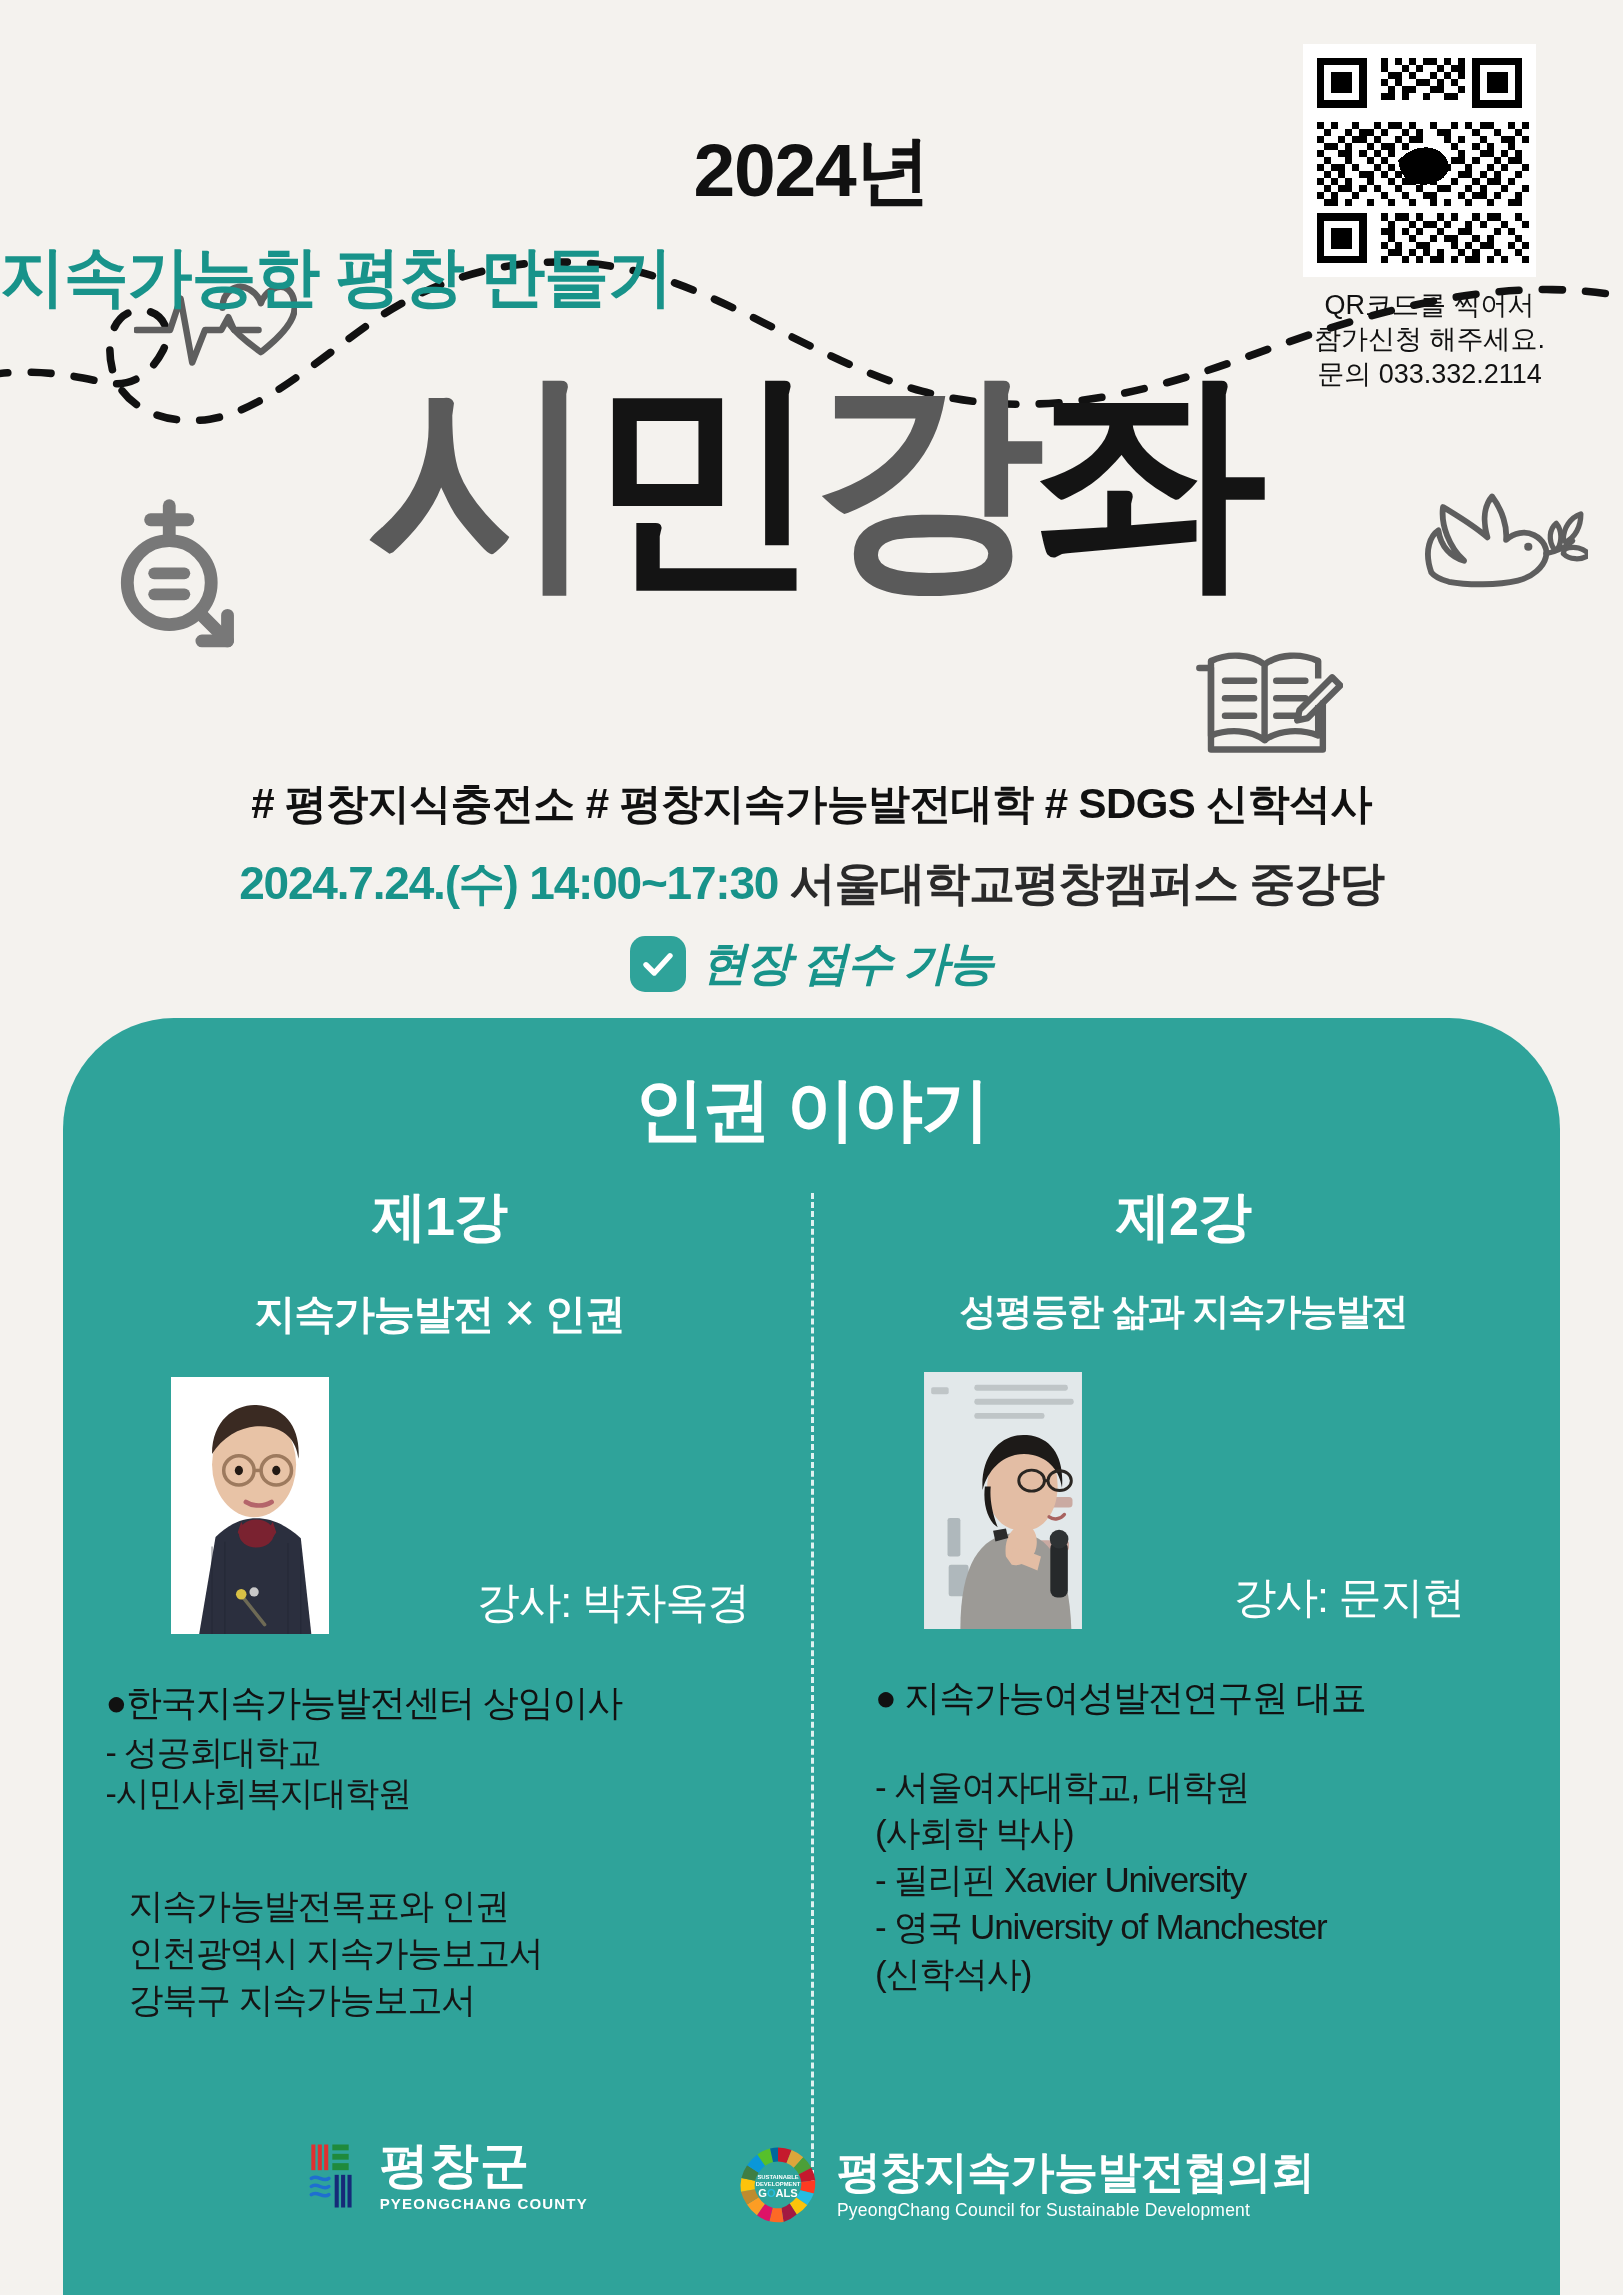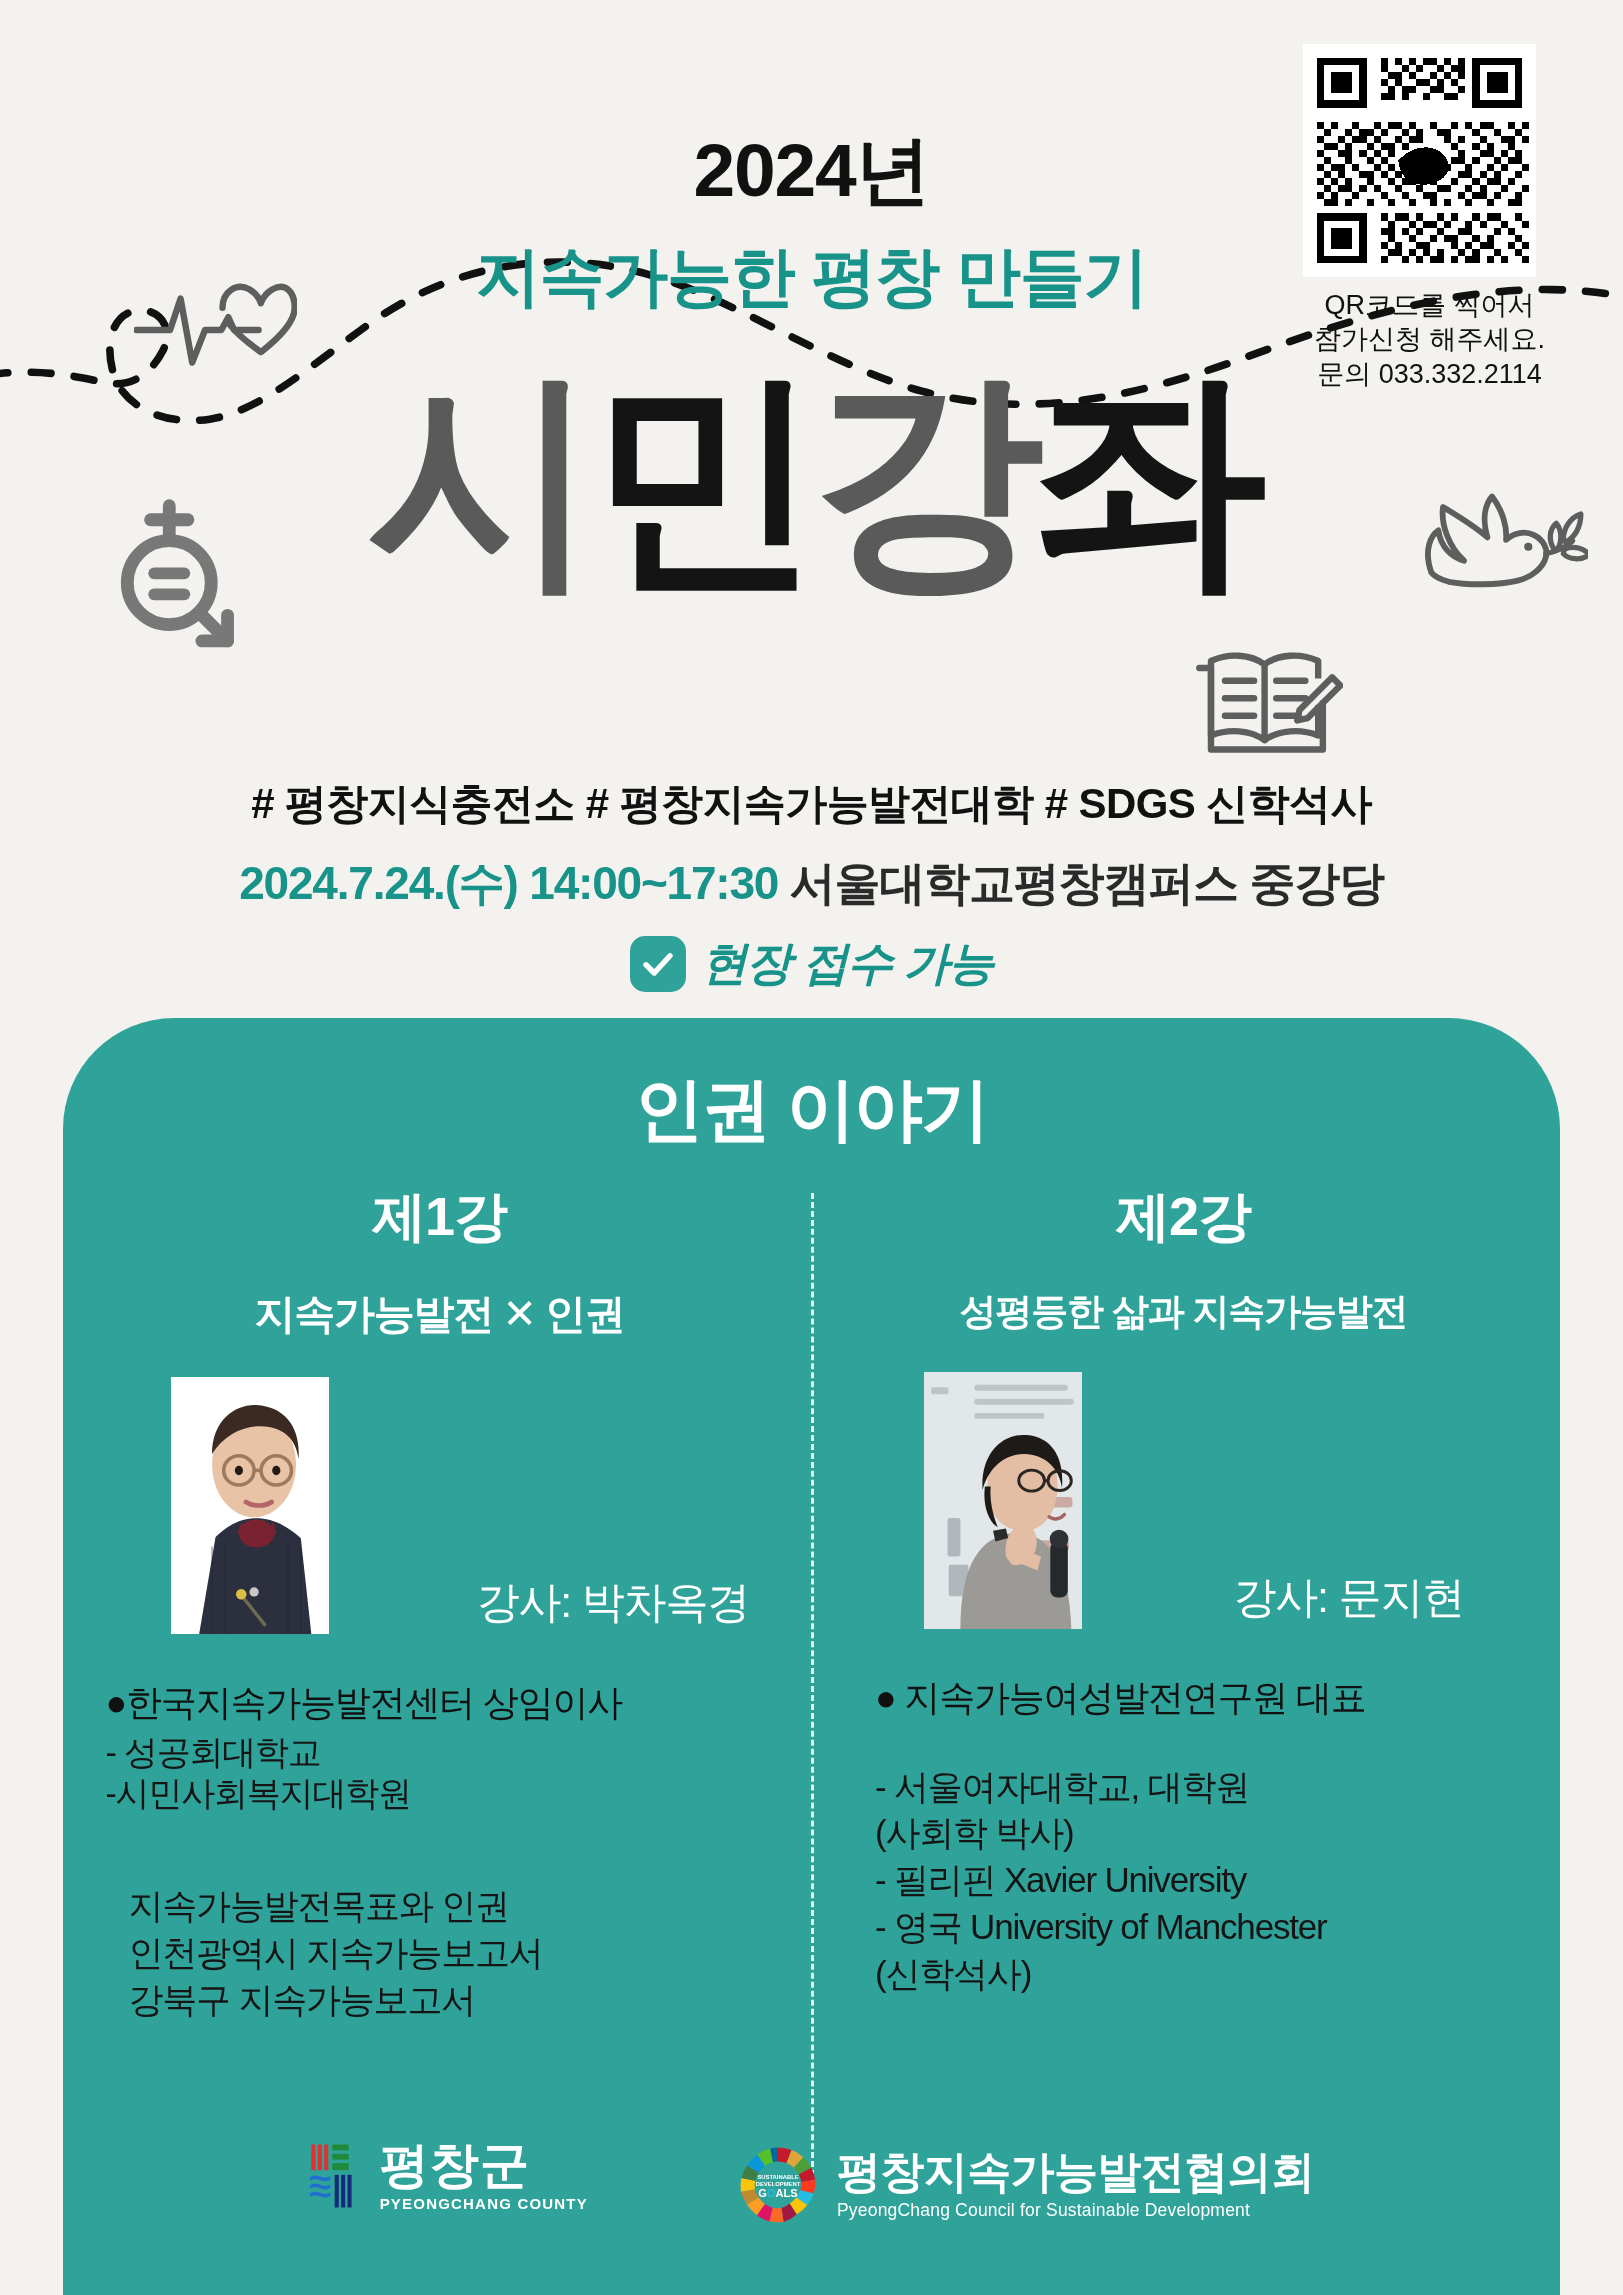--- a/index.html
+++ b/index.html
@@ -18,21 +18,21 @@
   #gender-eq{left:104px;top:495px;width:148px;height:166px;}
   #dove{left:1395px;top:479px;width:193px;height:146px;}
   #book{left:1185px;top:647px;width:158px;height:134px;}
 
   
   .year{
     position:absolute;left:0;right:0;top:121px;text-align:center;
     font-size:75px;font-weight:700;color:#111111;letter-spacing:-1.2px;
   }
   .subtitle{
-    position:absolute;left:0;right:0;top:233px;text-align:center;
+    position:absolute;left:0;right:0;top:233px;
     font-size:65px;font-weight:700;color:#18938a;letter-spacing:-1.2px;
   }
   .bigtitle{
     position:absolute;left:0;right:0;top:362px;text-align:center;
     font-size:233px;font-weight:800;line-height:1;letter-spacing:-10.5px;
     white-space:nowrap;
   }
   .bigtitle .c1{color:#5a5a5a;}
   .bigtitle .c2{color:#141414;}
   .bigtitle .c3{color:#5a5a5a;}

